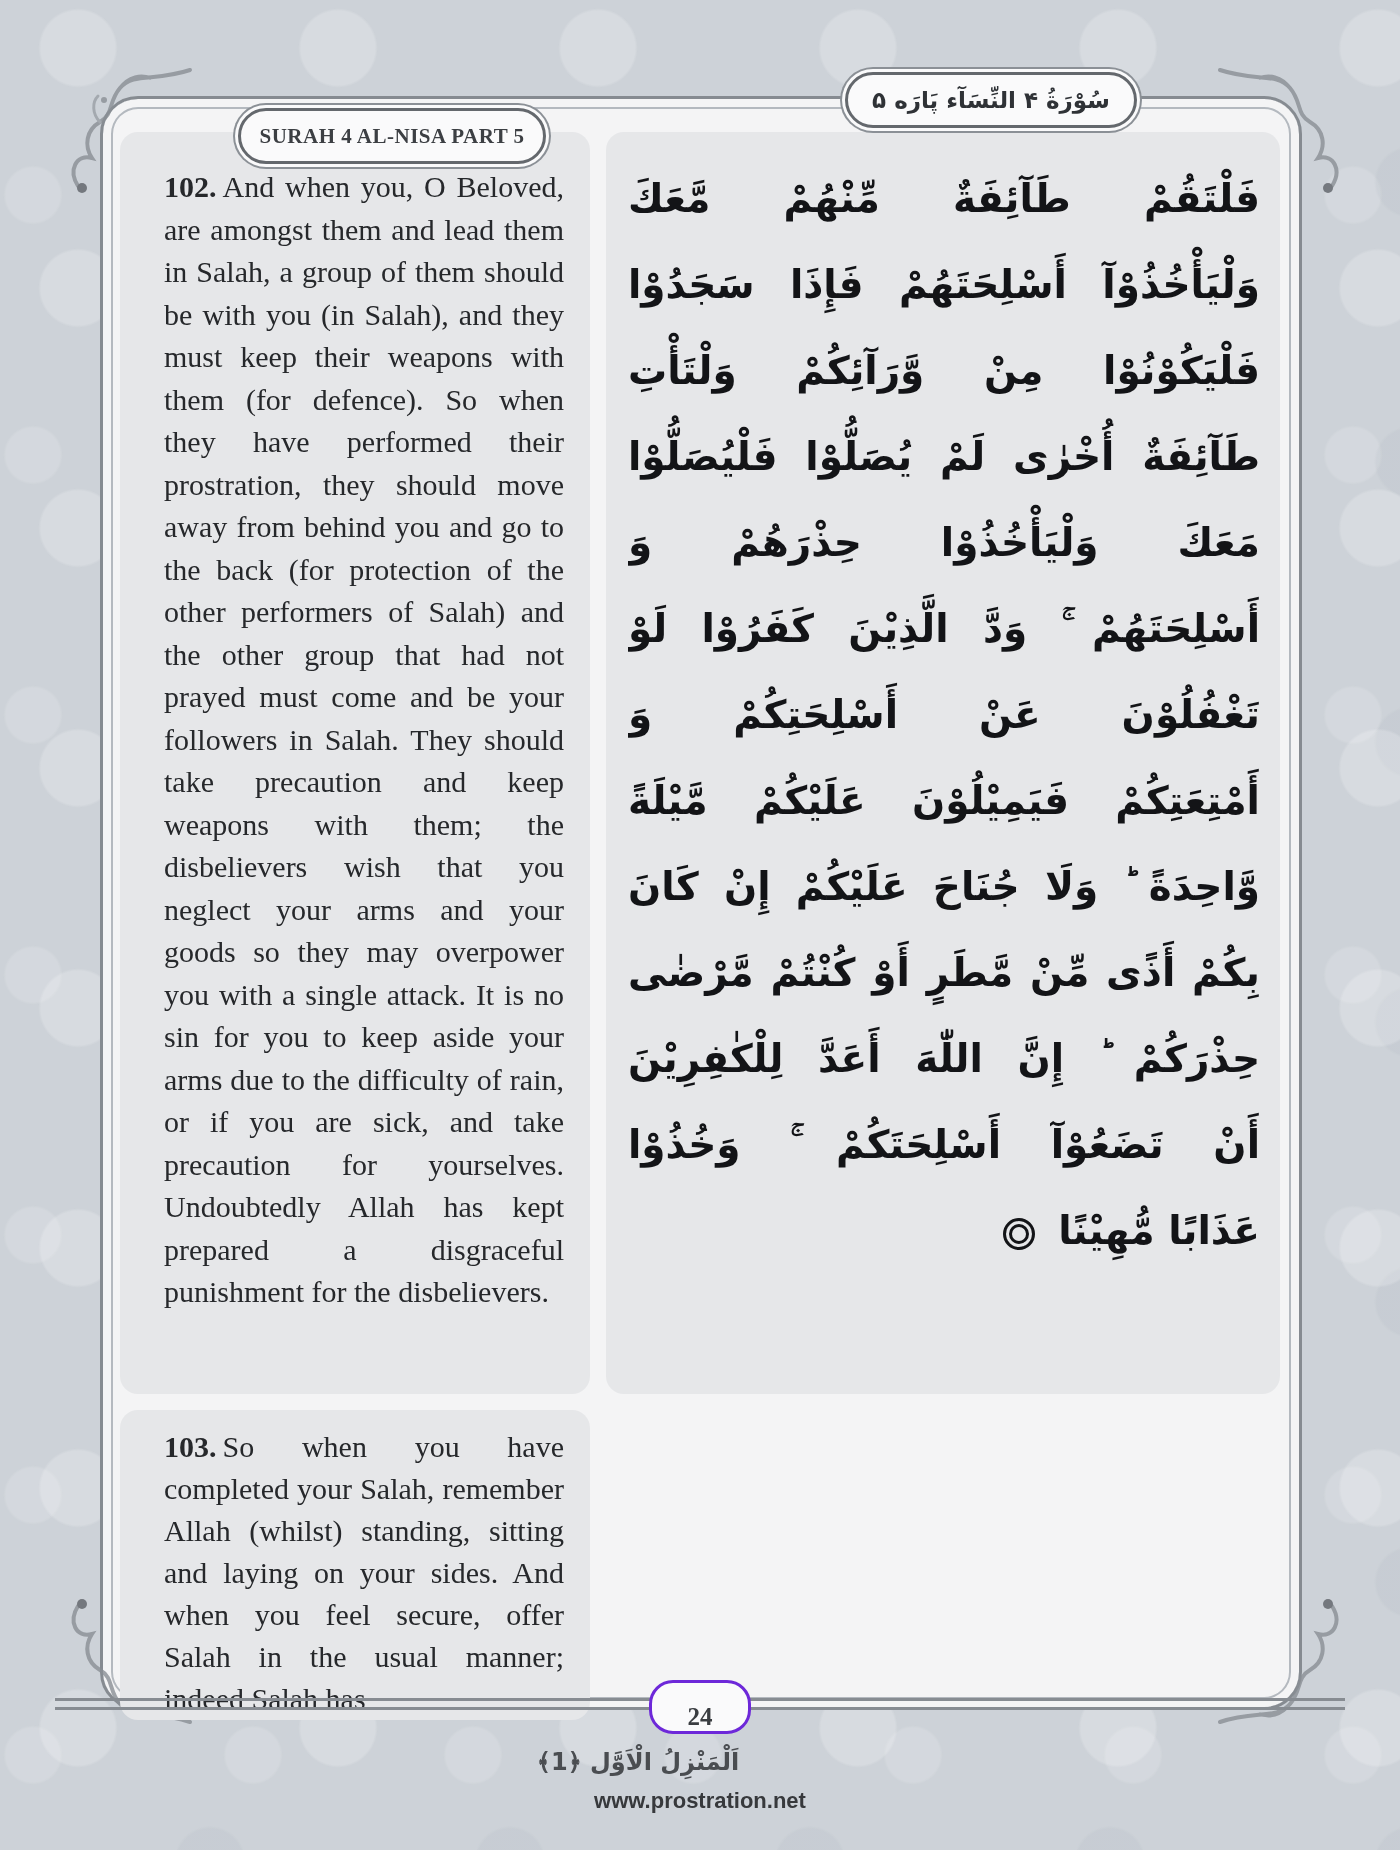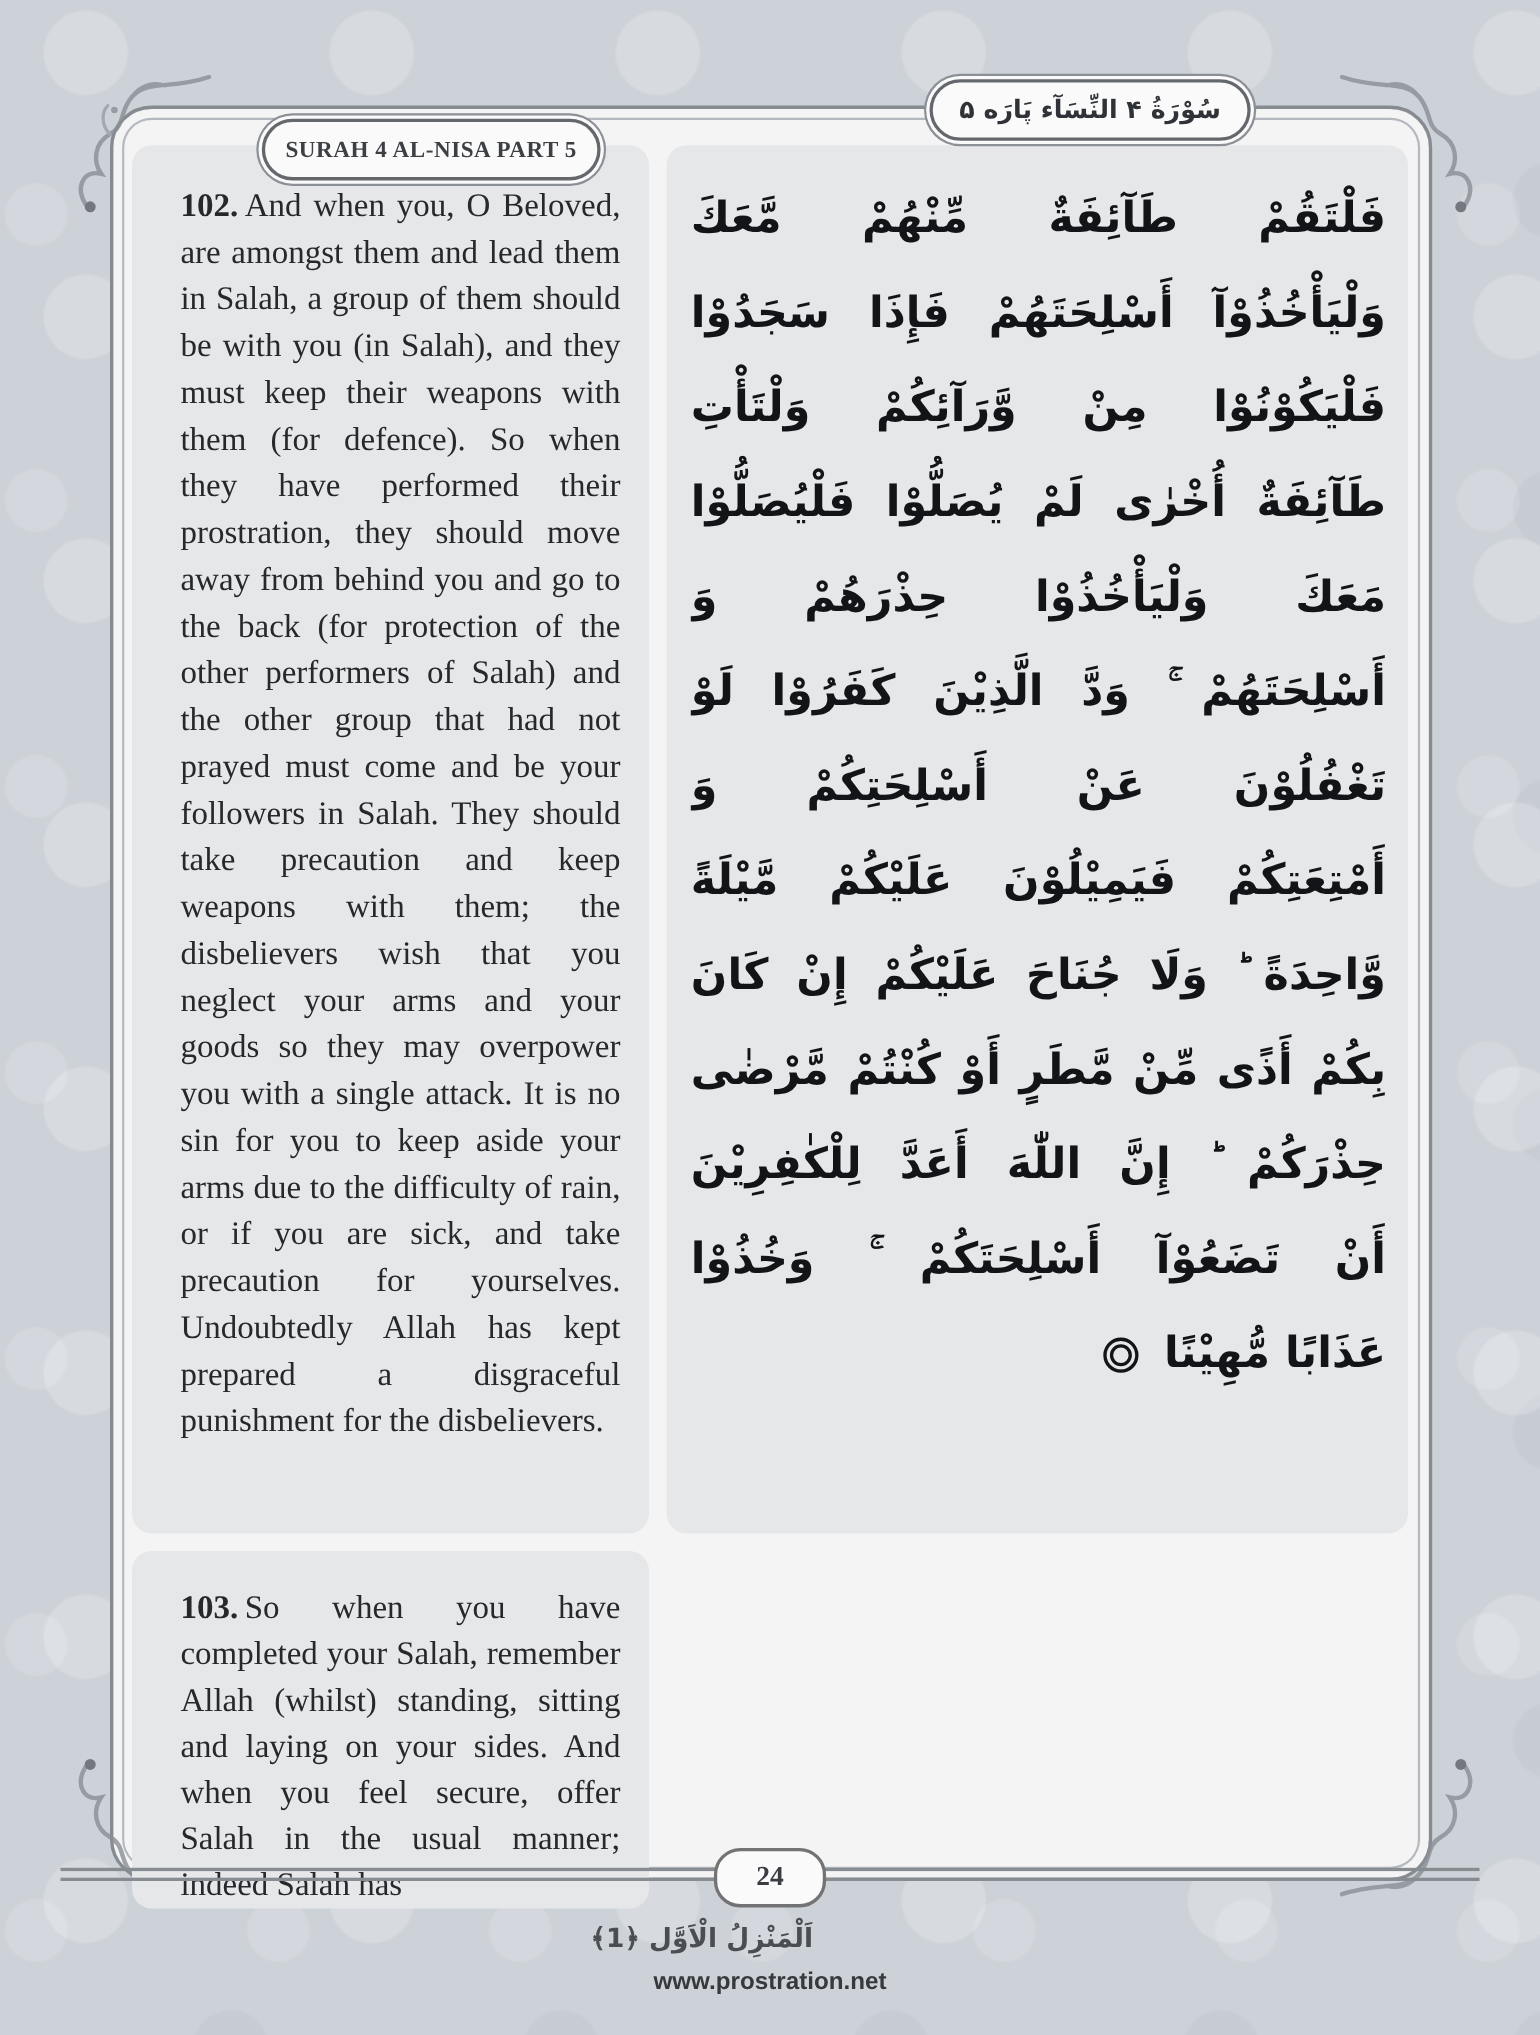--- a/index.html
+++ b/index.html
@@ -43,21 +43,21 @@
     position:absolute;left:120px;top:132px;width:1160px;height:1556px;z-index:2;
     display:grid;grid-template-columns:470px 1fr;grid-template-rows:1262px 1fr;
     gap:16px;
   }
   .cell{background:#e6e7e9;border-radius:18px;}
   .eng{padding:34px 26px 0 44px;}
   .eng p{
     margin:0;font-size:30px;line-height:42.5px;text-align:justify;color:#26282b;
   }
   .eng .vnum{font-weight:bold;margin-right:6px;}
-  .eng2{padding-top:31px;}
+  .eng2{padding-top:16px;}
   .eng2 p{line-height:42px;}
   .ar{
     direction:rtl;padding:24px 20px 0 22px;
     font-family:"DejaVu Sans", sans-serif;font-weight:bold;color:#131417;
   }
   .ar .line{
     font-size:39px;line-height:86px;white-space:nowrap;
     text-align:justify;text-align-last:justify;overflow:hidden;
   }
   .ar2 .line{font-size:41px;line-height:90px;}
@@ -67,22 +67,22 @@
     border-radius:50%;vertical-align:middle;margin-right:10px;
     box-shadow:inset 0 0 0 3px #e6e7e9, inset 0 0 0 6px #131417;
   }
   
   .footer-line{
     position:absolute;left:55px;width:1290px;top:1698px;height:6px;z-index:3;
     border-top:3px solid #878c92;border-bottom:3px solid #878c92;
   }
   .page-pill{
     position:absolute;left:649px;top:1680px;width:96px;height:48px;z-index:6;
-    background:#fafafb;border:3px solid #737373;border-radius:24px;
-    display:flex;align-items:center;justify-content:center;
+    background:#fafafb;border:3px solid #6d28d9;border-radius:24px;
+    display:flex;align-items:flex-end;justify-content:center;
     font-family:"Liberation Serif", serif;font-weight:bold;font-size:25px;color:#3a3d41;
   }
   .manzil{
     position:absolute;left:0;width:1276px;top:1748px;text-align:center;z-index:4;
     font-family:"DejaVu Sans", sans-serif;font-weight:bold;font-size:24px;color:#4a4d51;
     direction:rtl;
   }
   .website{
     position:absolute;left:0;width:1400px;top:1788px;text-align:center;z-index:4;
     font-family:"Liberation Sans", sans-serif;font-weight:bold;font-size:22px;color:#37393c;

